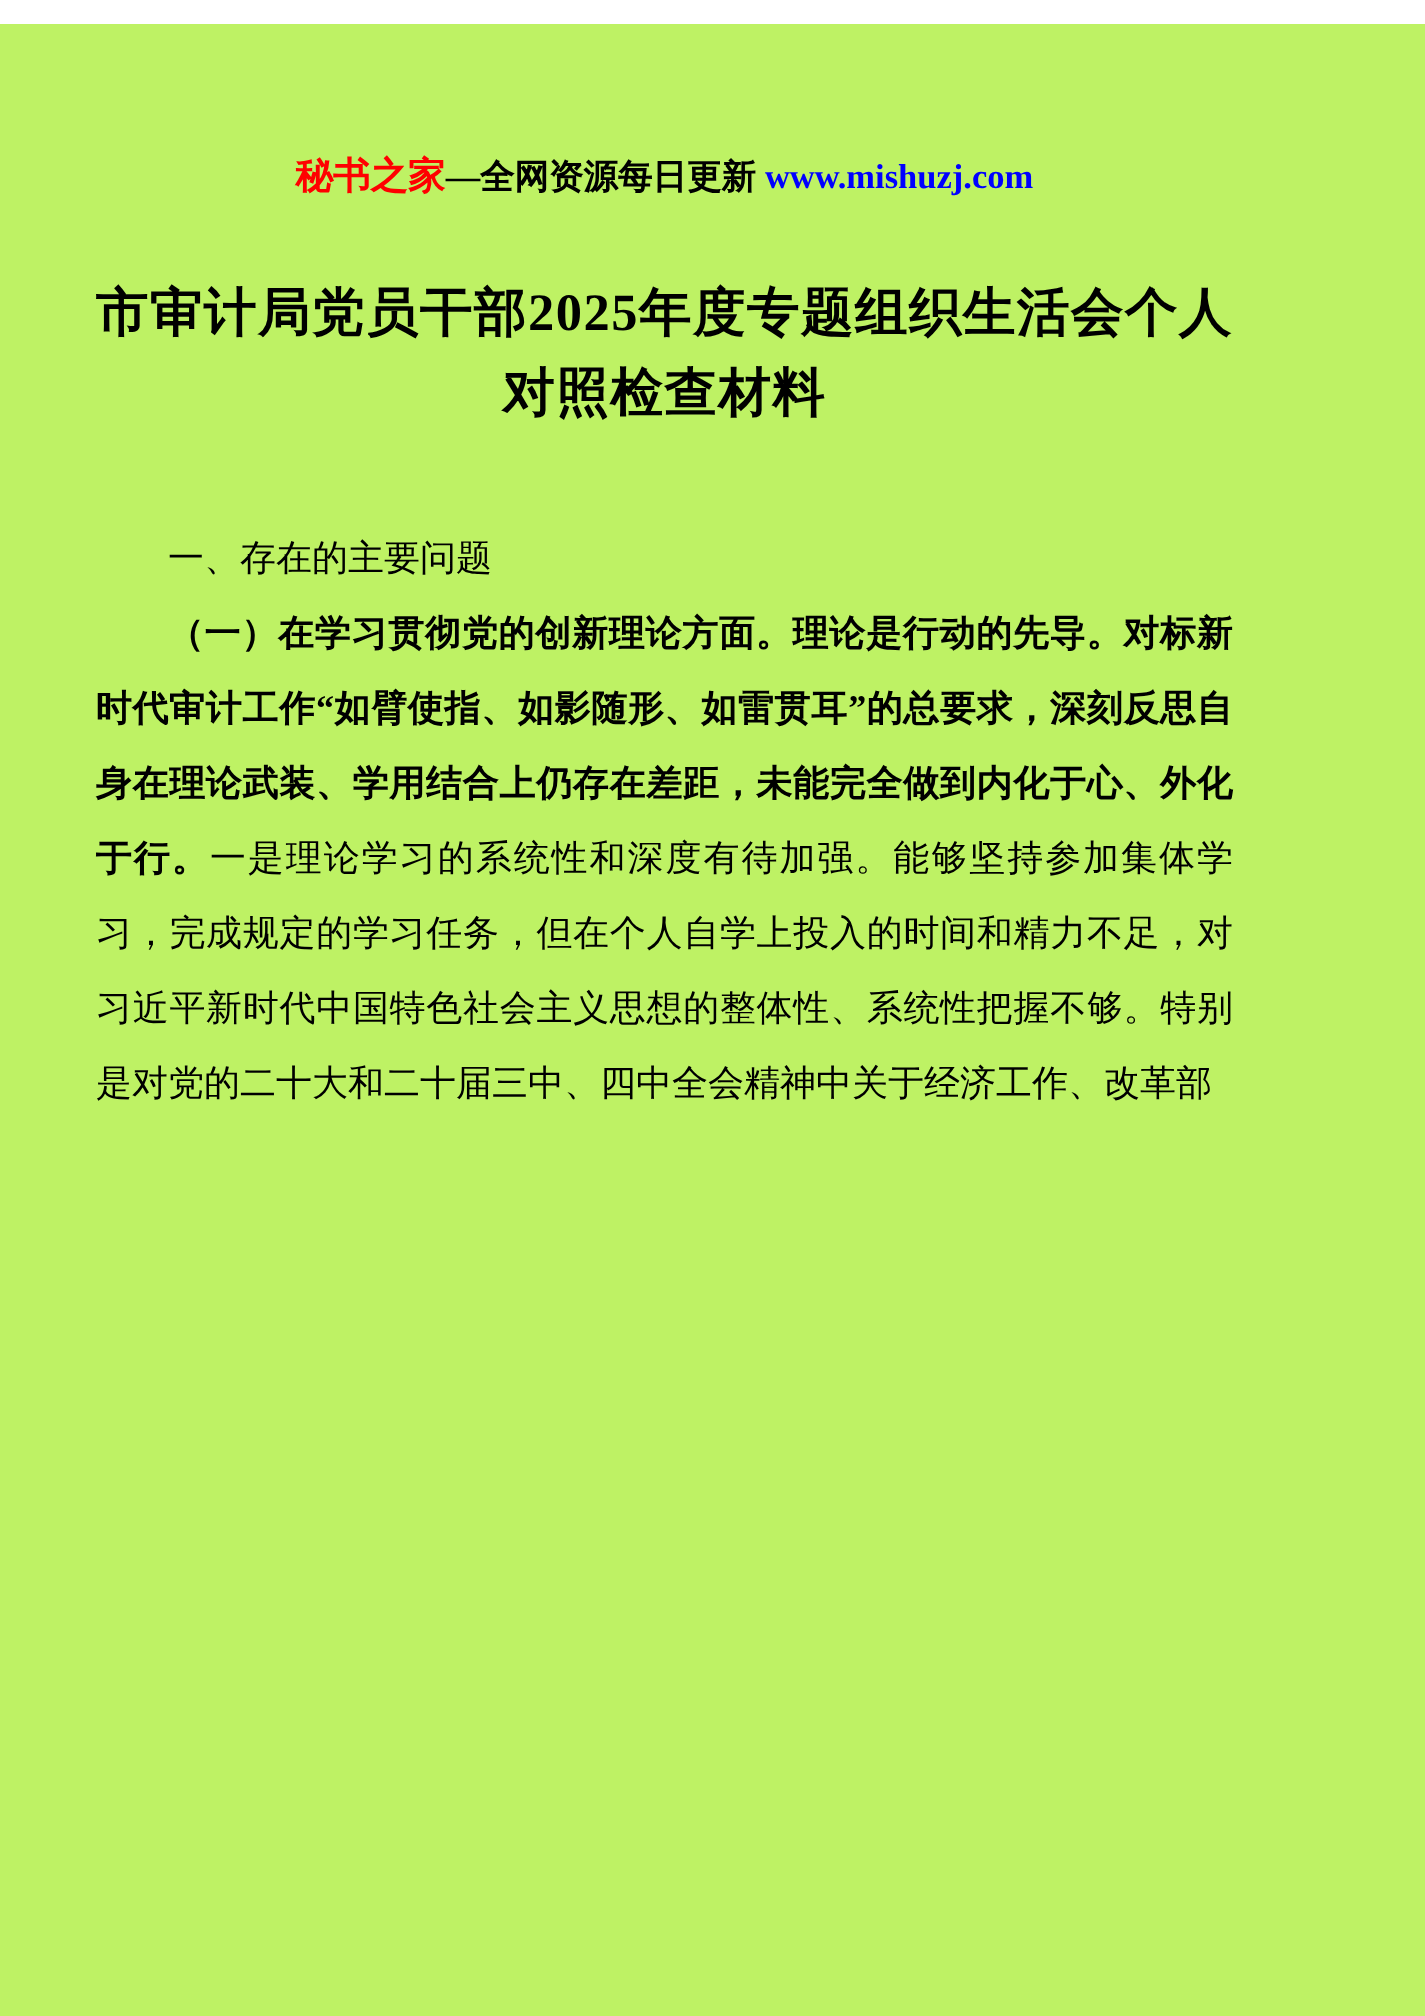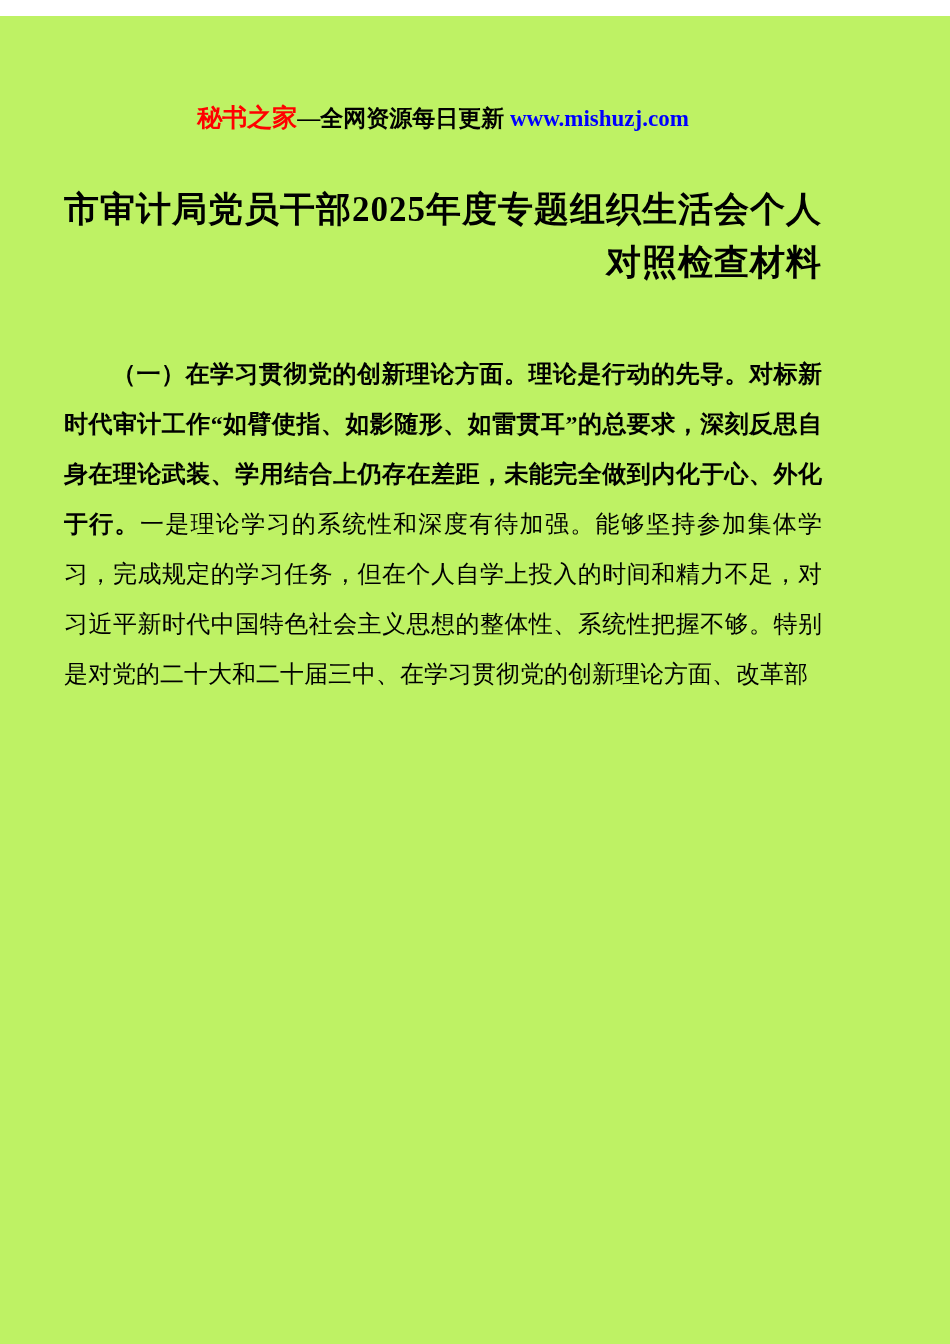--- a/index.html
+++ b/index.html
@@ -36,21 +36,21 @@
   .site-header .url {
     font-weight: bold;
     text-decoration: none;
     cursor: pointer;
   }
   .doc-title {
     margin: 50px 0 0 0;
     font-size: 35px;
     font-weight: bold;
     line-height: 53px;
-    text-align: right;
+    text-align: center;
     letter-spacing: 1px;
     font-family: "Liberation Serif", "DejaVu Serif", serif;
   }
   .doc-body {
     margin-top: 60px;
     font-size: 24px;
     line-height: 50px;
     text-align: justify;
   }
   .doc-body p.para {
@@ -66,16 +66,17 @@
 
 <div class="page">
 
   <div class="site-header">
     <span class="brand" style="color: rgb(255, 0, 0);">秘书之家</span><span class="tagline">—全网资源每日更新 </span><a class="url" style="color: rgb(0, 0, 255);">www.mishuzj.com</a>
   </div>
 
   <h1 class="doc-title">市审计局党员干部2025年度专题组织生活会个人对照检查材料</h1>
 
   <div class="doc-body">
-      <p class="para"><span style="font-weight: bold;">（一）在学习贯彻党的创新理论方面。理论是行动的先导。对标新时代审计工作“如臂使指、如影随形、如雷贯耳”的总要求，深刻反思自身在理论武装、学用结合上仍存在差距，未能完全做到内化于心、外化于行。</span><span style="font-weight: normal;">一是</span><span style="font-weight: normal;">理论学习的系统性和深度有待加强。能够坚持参加集体学习，完成规定的学习任务，但在个人自学上投入的时间和精力不足，对习近平新时代中国特色社会主义思想的整体性、系统性把握不够。特别是对党的二十大和二十届三中、在学习贯彻党的创新理论方面、改革部</span></p>
+      <p class="para"><span style="font-weight: normal;">一、存在的主要问题</span></p>
+      <p class="para"><span style="font-weight: bold;">（一）在学习贯彻党的创新理论方面。理论是行动的先导。对标新时代审计工作“如臂使指、如影随形、如雷贯耳”的总要求，深刻反思自身在理论武装、学用结合上仍存在差距，未能完全做到内化于心、外化于行。</span><span style="font-weight: normal;">一是</span><span style="font-weight: normal;">理论学习的系统性和深度有待加强。能够坚持参加集体学习，完成规定的学习任务，但在个人自学上投入的时间和精力不足，对习近平新时代中国特色社会主义思想的整体性、系统性把握不够。特别是对党的二十大和二十届三中、四中全会精神中关于经济工作、改革部</span></p>
     </div>
 
 </div>
 
 </body></html>

